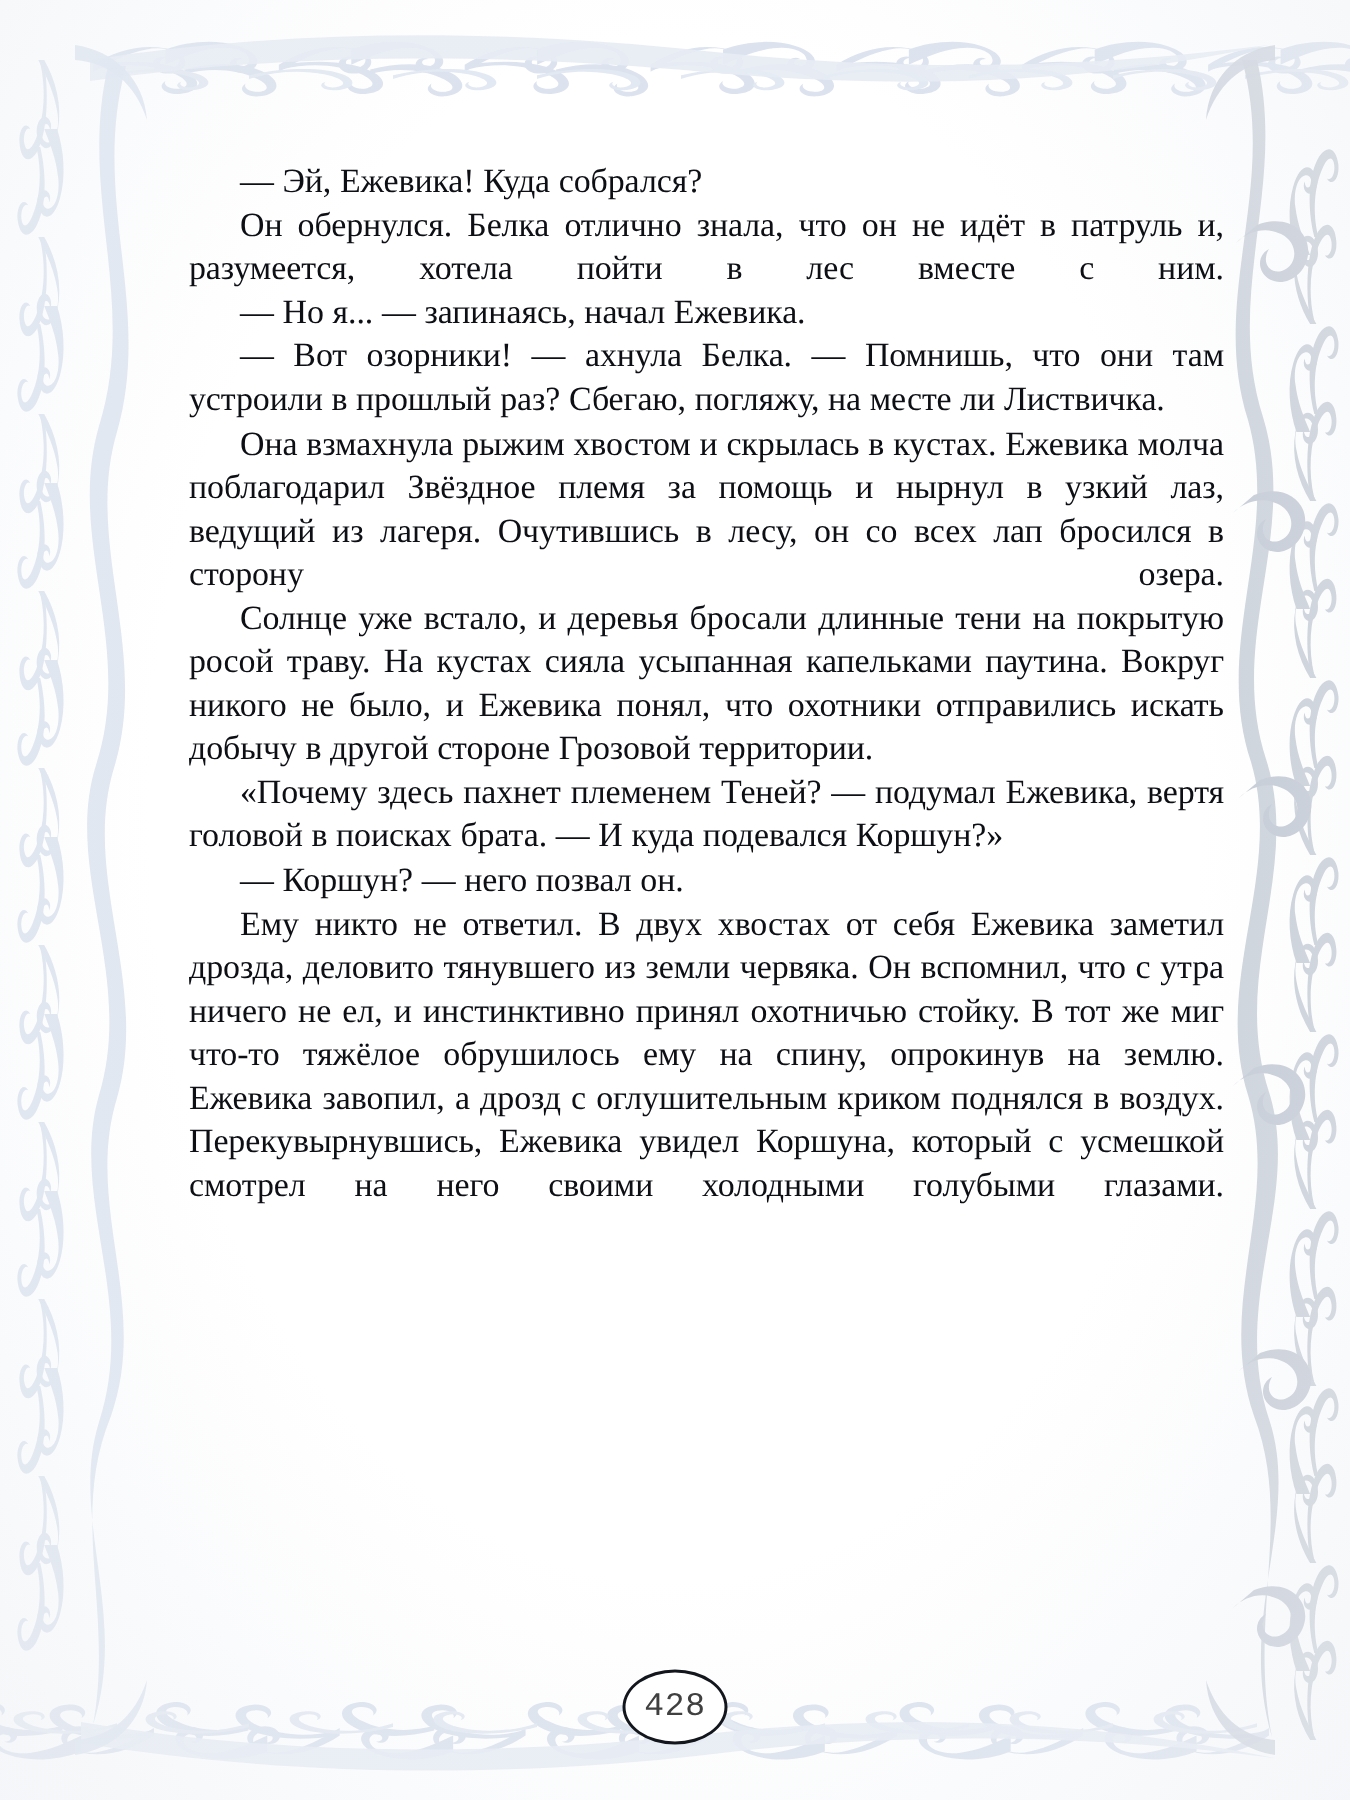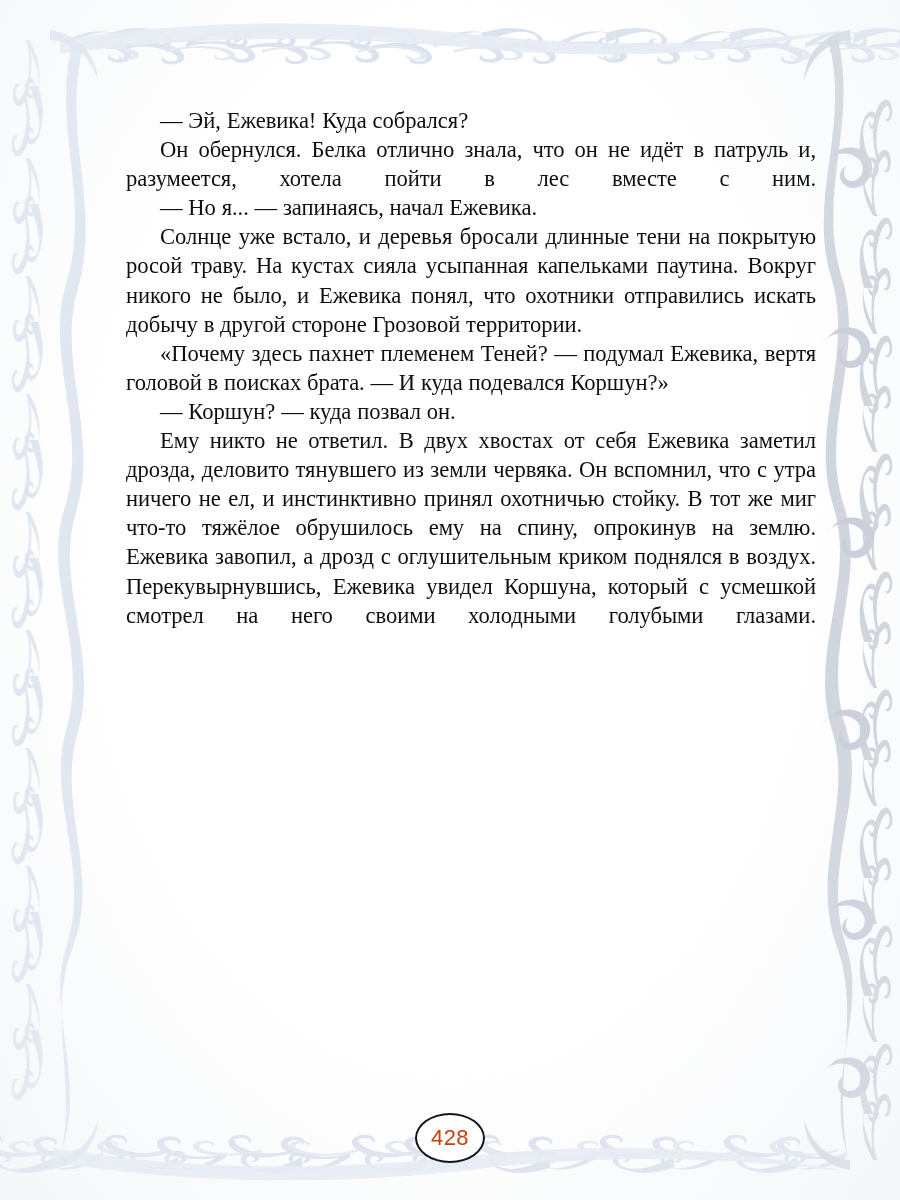--- a/index.html
+++ b/index.html
@@ -75,24 +75,24 @@
     border: 2.1px solid #13161c;
     border-radius: 50% / 50%;
     background: #ffffff;
     display: flex;
     align-items: center;
     justify-content: center;
     z-index: 5;
   }
   .folio span {
     font-size: 22px;
-    color: #c2410c;
+    color: #404040;
     letter-spacing: 0.5px;
     line-height: 1;
-    font-family: Liberation Sans, sans-serif;
+    font-family: Liberation Mono, monospace;
   }
 </style>
 </head>
 <body>
 
 <div class="page">
 
   <div class="ornament-layer">
     <svg viewBox="0 0 900 1200" xmlns="http://www.w3.org/2000/svg" preserveAspectRatio="none">
       <defs>
@@ -235,23 +235,25 @@
       </g>
     </svg>
   </div>
 
   <div class="scan-tint"></div>
 
   <div class="text-body">
     <p class="para ragged">— Эй, Ежевика! Куда собрался?</p>
     <p class="para last-line-full">Он обернулся. Белка отлично знала, что он не идёт в патруль и, разумеется, хотела пойти в лес вместе с ним.</p>
     <p class="para ragged">— Но я... — запинаясь, начал Ежевика.</p>
+    <p class="para ragged">— Вот озорники! — ахнула Белка. — Помнишь, что они там устроили в прошлый раз? Сбегаю, погляжу, на месте ли Листвичка.</p>
+    <p class="para last-line-full">Она взмахнула рыжим хвостом и скрылась в кустах. Ежевика молча поблагодарил Звёздное племя за помощь и нырнул в узкий лаз, ведущий из лагеря. Очутившись в лесу, он со всех лап бросился в сторону озера.</p>
     <p class="para ragged">Солнце уже встало, и деревья бросали длинные тени на покрытую росой траву. На кустах сияла усыпанная капельками паутина. Вокруг никого не было, и Ежевика понял, что охотники отправились искать добычу в другой стороне Грозовой территории.</p>
     <p class="para ragged">«Почему здесь пахнет племенем Теней? — подумал Ежевика, вертя головой в поисках брата. — И куда подевался Коршун?»</p>
-    <p class="para ragged">— Коршун? — куда позвал он.</p>
+    <p class="para ragged">— Коршун? — него позвал он.</p>
     <p class="para last-line-full">Ему никто не ответил. В двух хвостах от себя Ежевика заметил дрозда, деловито тянувшего из земли червяка. Он вспомнил, что с утра ничего не ел, и инстинктивно принял охотничью стойку. В тот же миг что-то тяжёлое обрушилось ему на спину, опрокинув на землю. Ежевика завопил, а дрозд с оглушительным криком поднялся в воздух. Перекувырнувшись, Ежевика увидел Коршуна, который с усмешкой смотрел на него своими холодными голубыми глазами.</p>
   </div>
 
   <div class="folio">
     <span>428</span>
   </div>
 
 </div>
 
 </body></html>

